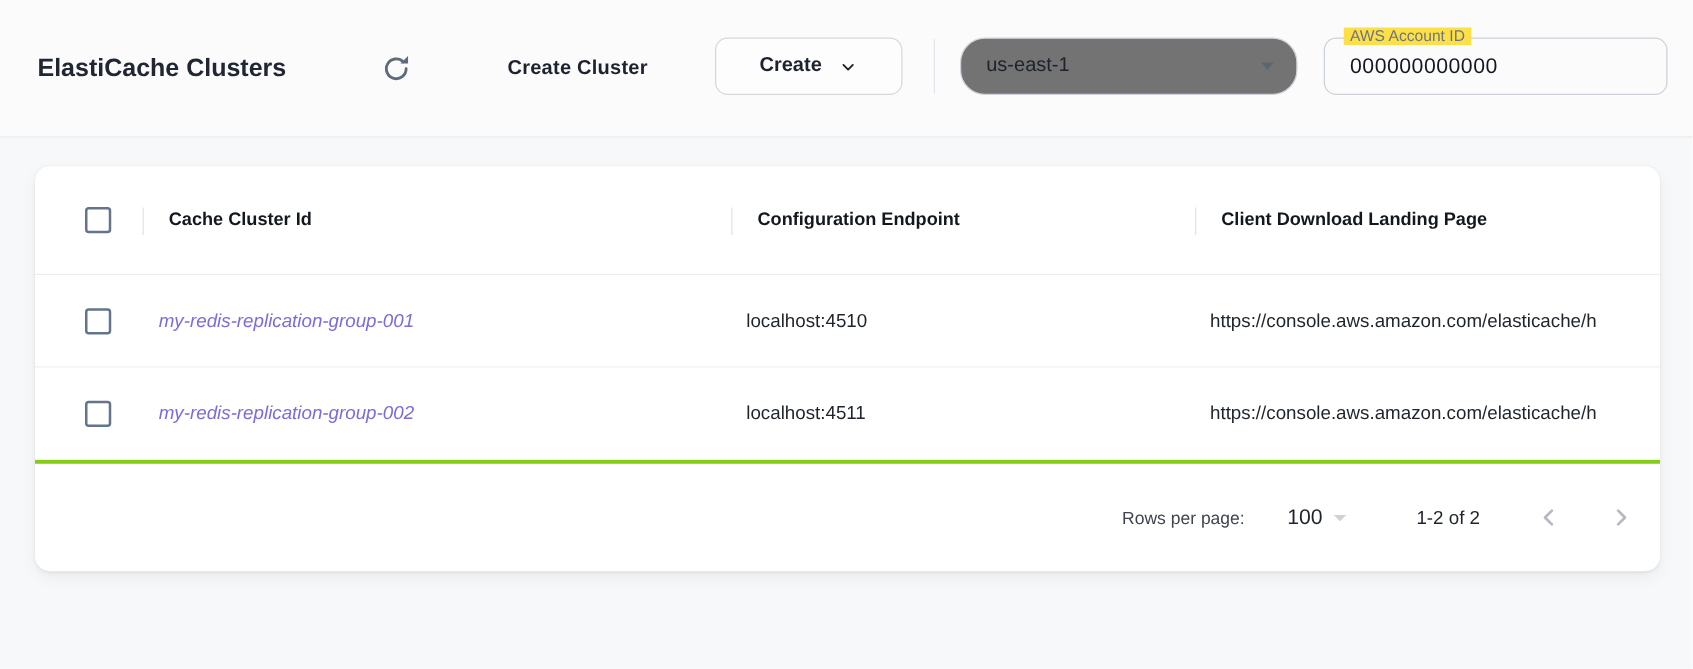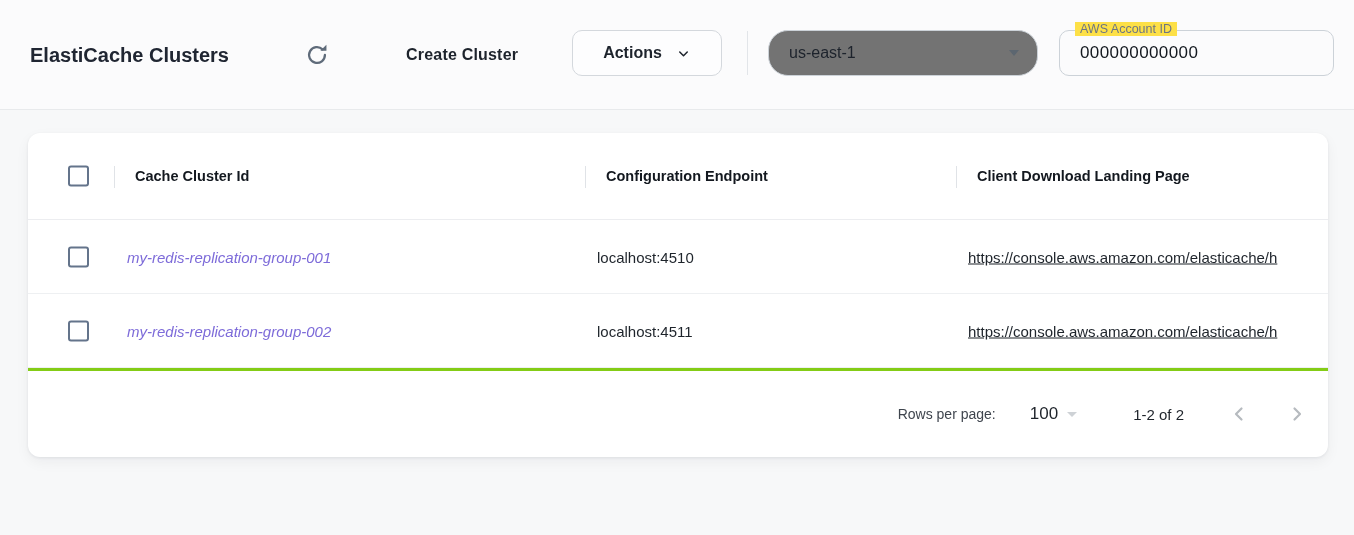--- a/index.html
+++ b/index.html
@@ -97,21 +97,21 @@
   .hcell.c3 { left:949px; }
   .trow {
     position:relative; height:74px; border-bottom:1px solid #eef0f2;
   }
   .cell {
     position:absolute; top:50%; transform:translateY(-50%);
     font-size:15px; color:#1e242b; white-space:nowrap;
   }
   .cell.c1 { left:99px; }
   .cell.c2 { left:569px; }
-  .cell.c3 { left:940px; right:0; overflow:hidden;text-decoration:underline; }
+  .cell.c3 { left:940px; right:0; overflow:hidden; }
   .cluster-link {
     color:#7d6bd9; text-decoration:none; cursor:pointer;font-style:italic;
   }
 
   
   .pagination {
     position:absolute; left:0; right:0; bottom:0; height:89px;
     border-top:3px solid #84cc16;
     display:flex; align-items:center; justify-content:flex-end;
     padding-right:16px;
@@ -145,21 +145,21 @@
       <svg width="26" height="26" viewBox="0 0 24 24">
         <path d="M19.3 12a7.3 7.3 0 1 1-2.2-5.2" fill="none" stroke="#5f6b7a" stroke-width="2.1" stroke-linecap="round"></path>
         <path d="M20.7 2.5v5.6h-5.6z" fill="#5f6b7a"></path>
       </svg>
     </span>
   </button>
 
   <button class="create-cluster-button">Create Cluster</button>
 
   <button class="actions-button">
-    <span>Actions</span>
+    <span>Create</span>
     <span style="display:flex;">
       <svg width="15" height="15" viewBox="0 0 24 24">
         <polyline points="6 9.5 12 15.5 18 9.5" fill="none" stroke="#1d232c" stroke-width="2.4" stroke-linecap="round" stroke-linejoin="round"></polyline>
       </svg>
     </span>
   </button>
 
   <div class="toolbar-divider"></div>
 
   <div class="region-select">

